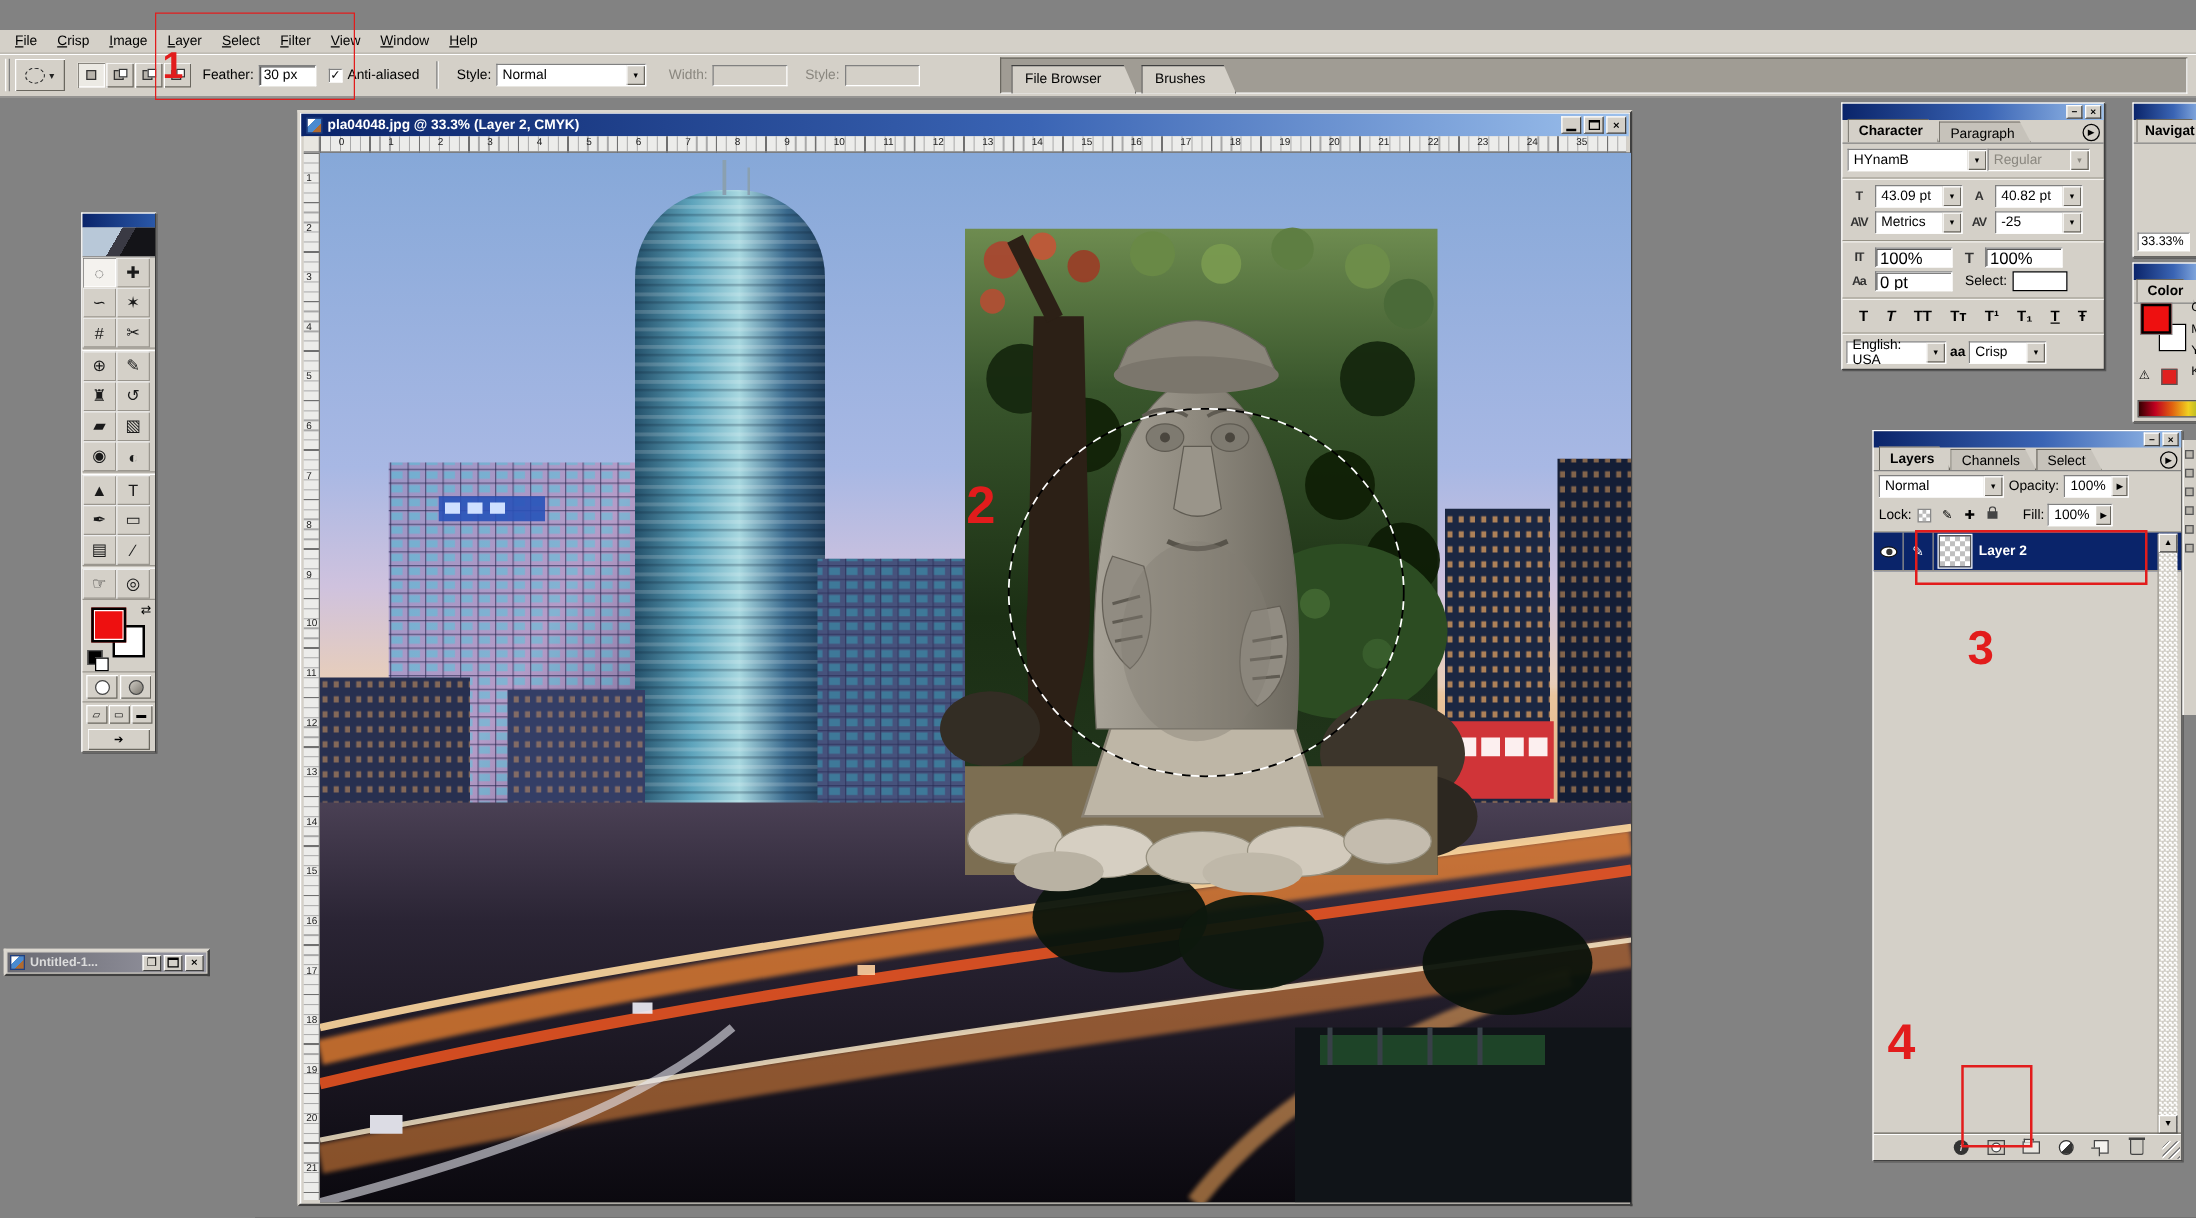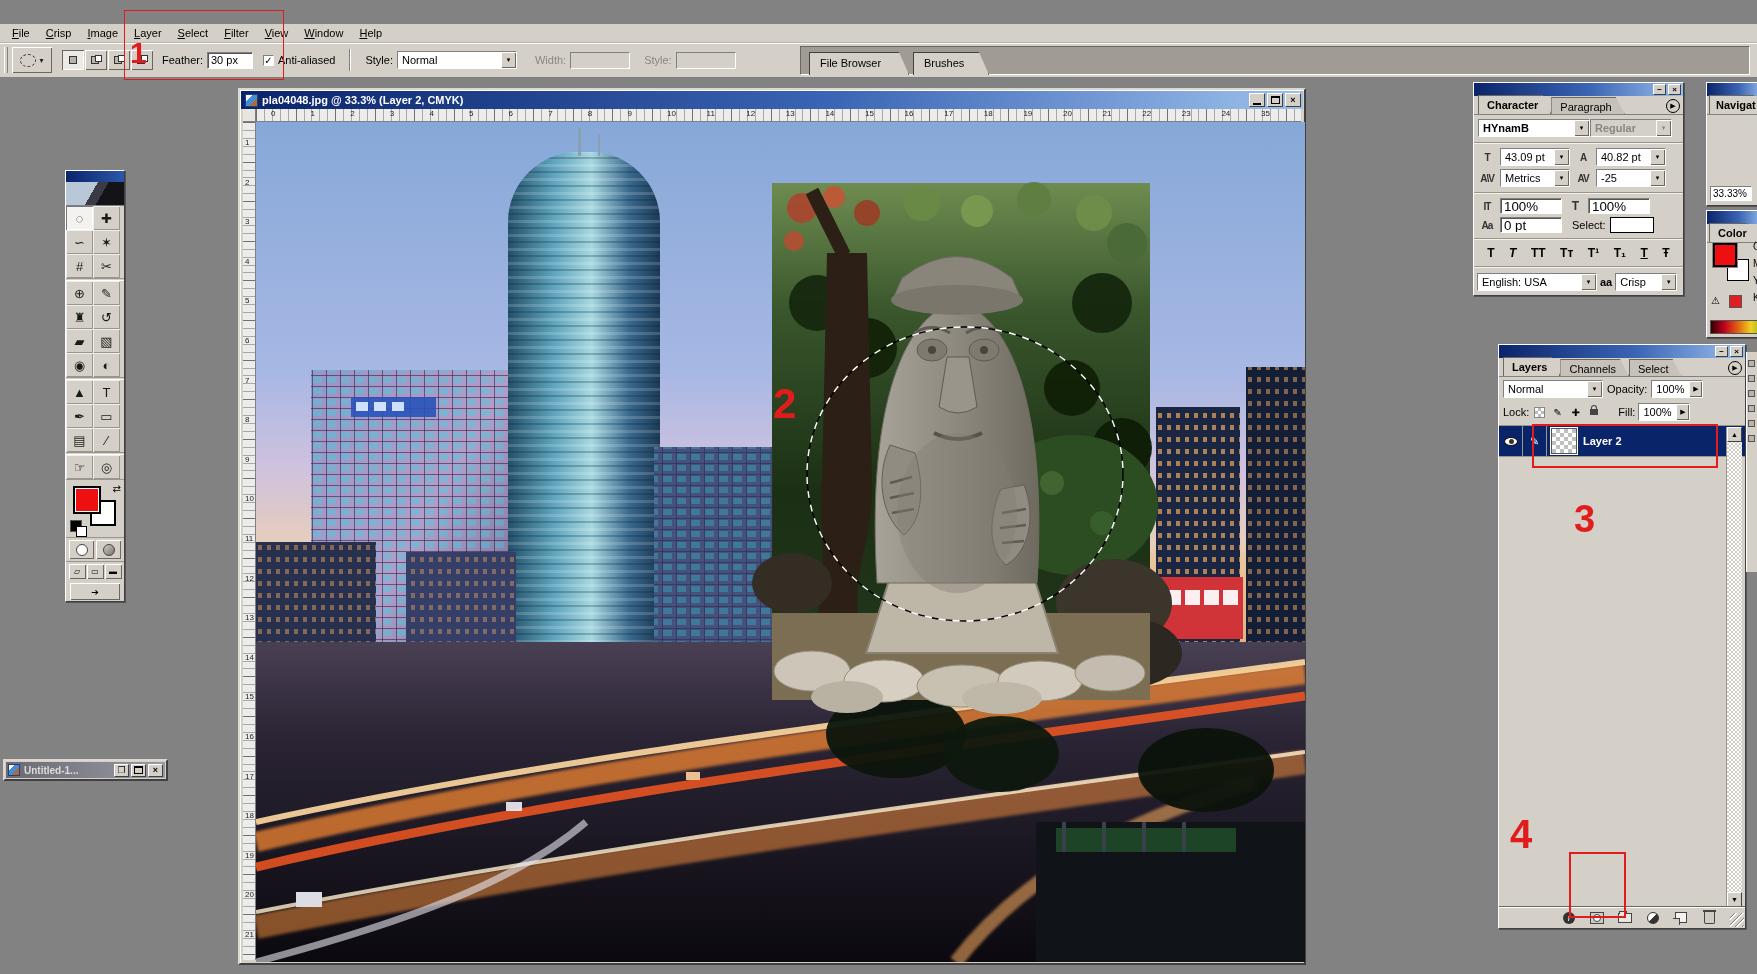--- a/index.html
+++ b/index.html
@@ -611,21 +611,21 @@
 <div id="charpal" class="abs palette">
   <div class="pal-titlebar titlebar">
     <div class="pal-btn">−</div>
     <div class="pal-btn">×</div>
   </div>
   <div class="pal-tabs">
     <div class="pal-tab active">Character</div>
     <div class="pal-tab">Paragraph</div>
     <div class="pal-menu-btn">▶</div>
   </div>
-  <div class="row" style="padding:4px 4px 2px; gap:0;font-weight:bold;">
+  <div class="row" style="padding:4px 4px 2px; gap:0;">
     <div class="dropdown" style="width:112px">
       <span class="val">HYnamB</span>
       <span class="dd-btn raised">▾</span>
     </div>
     <div class="dropdown" style="width:82px; background:#d4d0c8">
       <span class="val dim">Regular</span>
       <span class="dd-btn raised dim">▾</span>
     </div>
   </div>
   <div class="hsep"></div>
@@ -672,21 +672,21 @@
     <span class="it">T</span>
     <span>TT</span>
     <span>Tᴛ</span>
     <span>T¹</span>
     <span>T₁</span>
     <span class="ul">T</span>
     <span>Ŧ</span>
   </div>
   <div class="hsep"></div>
   <div class="row" style="padding:2px 3px; gap:3px;">
-    <div class="dropdown" style="width:120px">
+    <div class="dropdown" style="width:80px">
       <span class="val">English: USA</span>
       <span class="dd-btn raised">▾</span>
     </div>
     <span style="font-weight:bold">aa</span>
     <div class="dropdown" style="width:62px">
       <span class="val">Crisp</span>
       <span class="dd-btn raised">▾</span>
     </div>
   </div>
 </div>

